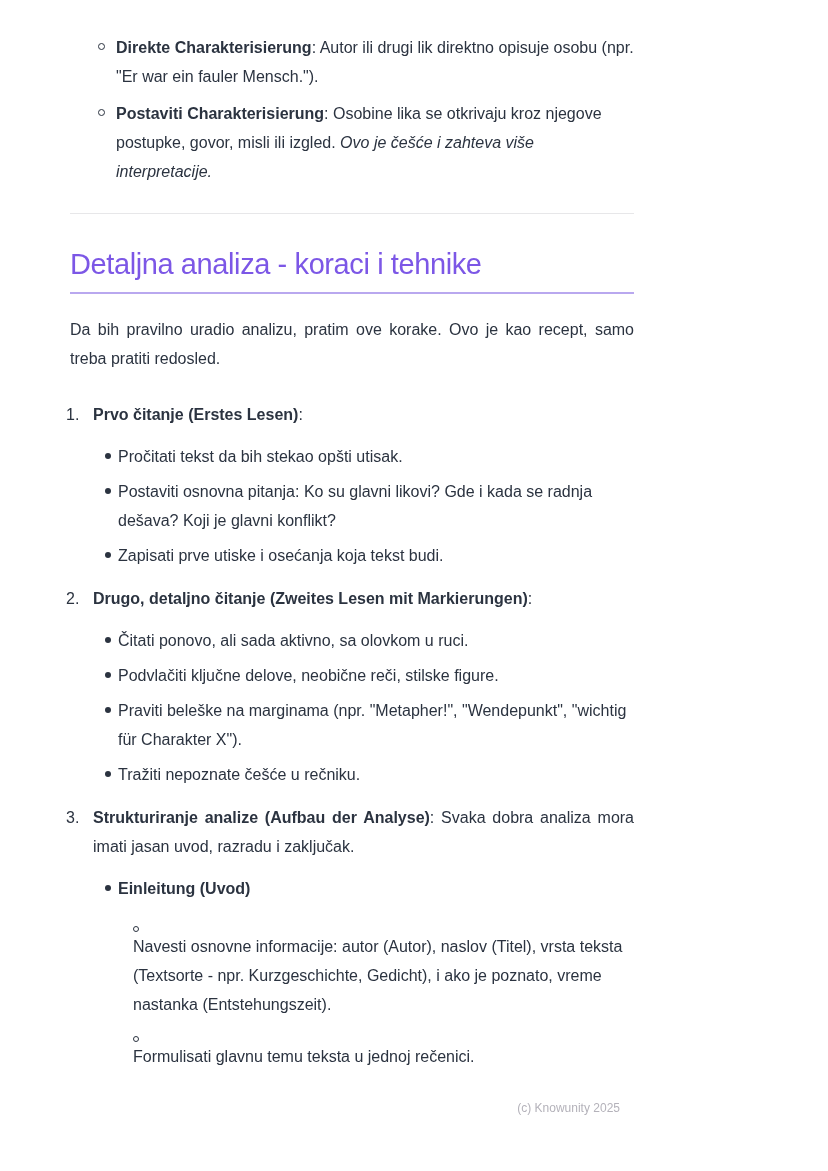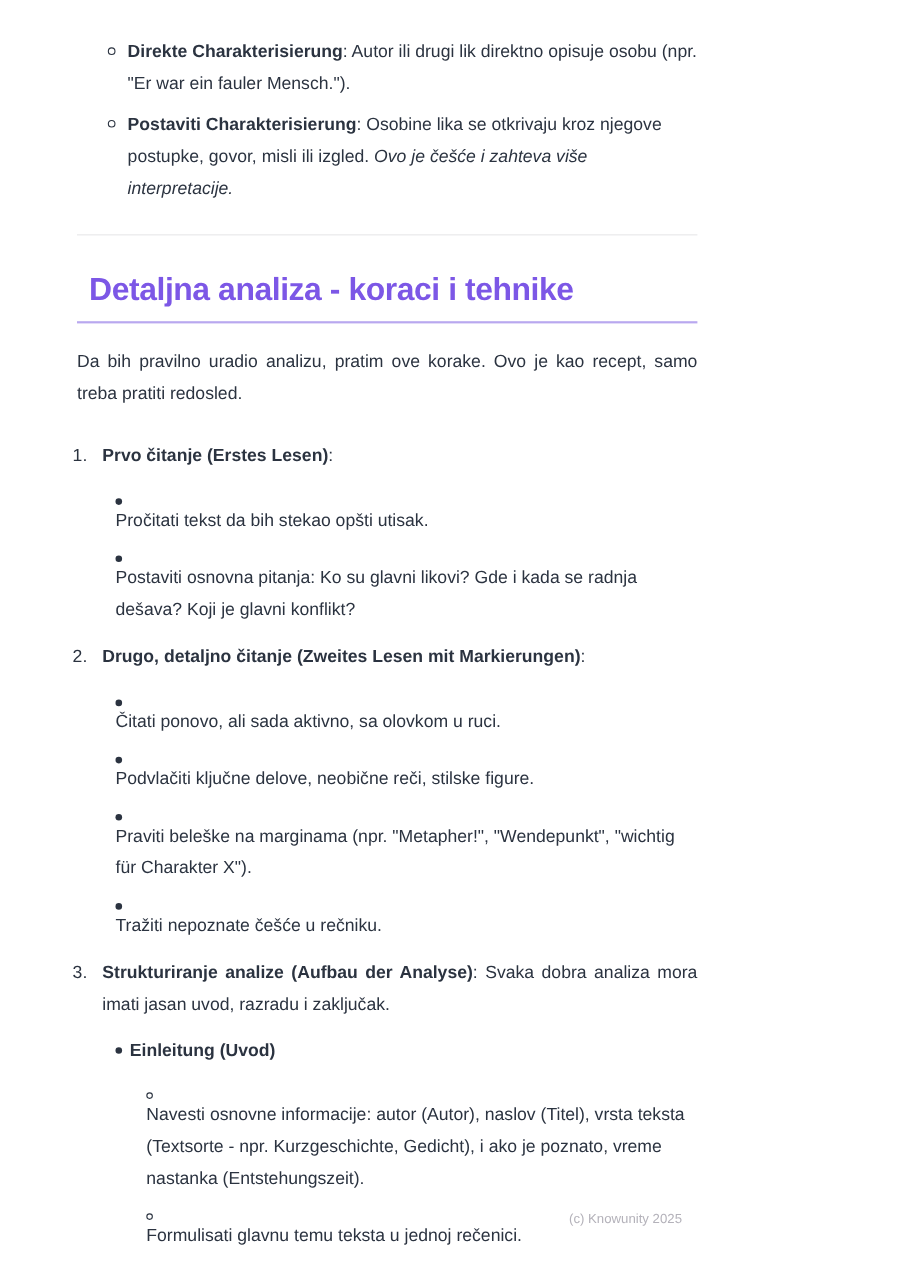--- a/index.html
+++ b/index.html
@@ -69,38 +69,38 @@
     line-height: 29px;
     color: #2b3340;
   }
 
   .divider {
     border: none;
     border-top: 1px solid #e7e7e9;
     margin: 27px 0 0 0;
   }
   .page-title {
-    margin: 34px 0 0 11px;
+    margin: 34px 0 0 0;
     font-size: 29px;
     line-height: 33px;
-    font-weight: 700;
+    font-weight: 400;
     letter-spacing: -0.4px;
     color: #7c57e6;
   }
   .title-underline {
     height: 2px;
     background: #b9a8ef;
     margin-top: 11px;
   }
   .intro-item { margin-bottom: 8px; }
   .lead-para { margin-top: 21px; }
 
   .steps { margin-top: 27px; }
   .step-title { margin-bottom: 13px; }
-  .step-bullets .row { margin-bottom: 6px; flex-direction: column; }
+  .step-bullets .row { margin-bottom: 6px; }
   .step-gap { height: 8px; }
   .section-title-row { margin-top: 9px; margin-bottom: 12px; }
   .sub-bullets .row { margin-bottom: 6px; flex-direction: column; }
 
   .side-panel {
     position: absolute;
     left: 748px;
     top: 36px;
     width: 41px;
     height: 1096px;
@@ -152,20 +152,24 @@
       </div>
       <div class="step-bullets">
         <div class="row l2b">
           <span class="marker dot"></span>
           <p class="txt">Pročitati tekst da bih stekao opšti utisak.</p>
         </div>
         <div class="row l2b">
           <span class="marker dot"></span>
           <p class="txt">Postaviti osnovna pitanja: Ko su glavni likovi? Gde i kada se radnja dešava? Koji je glavni konflikt?</p>
         </div>
+        <div class="row l2b">
+          <span class="marker dot"></span>
+          <p class="txt">Zapisati prve utiske i osećanja koja tekst budi.</p>
+        </div>
       </div>
       <div class="step-gap"></div>
 
       <div class="row step-title">
         <span class="num-marker">2.</span>
         <p class="txt"><strong class="bold">Drugo, detaljno čitanje (Zweites Lesen mit Markierungen)</strong><span>:</span></p>
       </div>
       <div class="step-bullets">
         <div class="row l2b">
           <span class="marker dot"></span>

